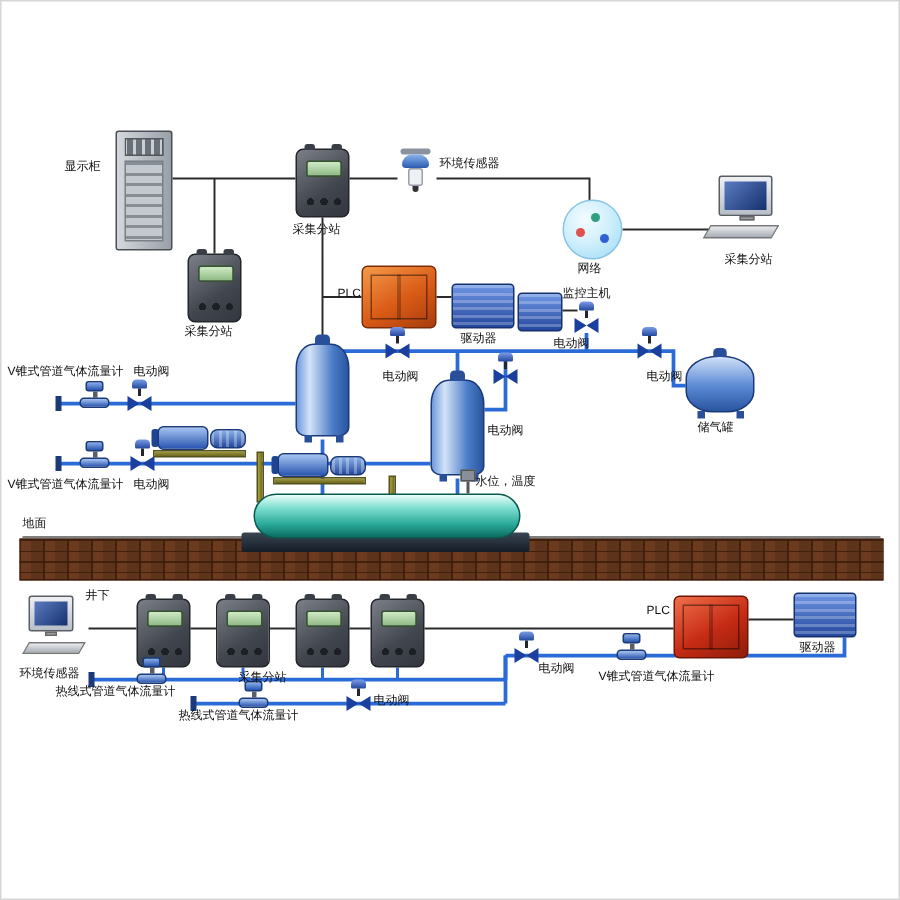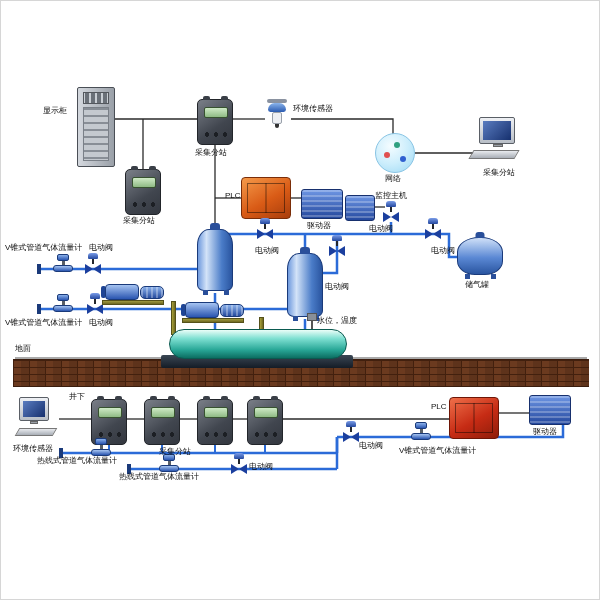--- a/index.html
+++ b/index.html
@@ -392,21 +392,21 @@
   <div class="lbl" style="left:430px;top:246px">电动阀</div>
   <div class="lbl" style="left:464px;top:280px">储气罐</div>
   <div class="lbl" style="left:254px;top:246px">电动阀</div>
   <div class="lbl" style="left:324px;top:282px">电动阀</div>
   <div class="lbl" style="left:4px;top:243px">V锥式管道气体流量计</div>
   <div class="lbl" style="left:88px;top:243px">电动阀</div>
   <div class="lbl" style="left:4px;top:318px">V锥式管道气体流量计</div>
   <div class="lbl" style="left:88px;top:318px">电动阀</div>
   <div class="lbl" style="left:316px;top:316px">水位，温度</div>
   <div class="lbl" style="left:14px;top:344px">地面</div>
-  <div class="lbl" style="left:68px;top:392px">井下</div>
+  <div class="lbl" style="left:56px;top:392px">井下</div>
   <div class="lbl" style="left:12px;top:444px">环境传感器</div>
   <div class="lbl" style="left:158px;top:447px">采集分站</div>
   <div class="lbl" style="left:36px;top:456px">热线式管道气体流量计</div>
   <div class="lbl" style="left:118px;top:472px">热线式管道气体流量计</div>
   <div class="lbl" style="left:248px;top:462px">电动阀</div>
   <div class="lbl" style="left:358px;top:441px">电动阀</div>
   <div class="lbl" style="left:398px;top:446px">V锥式管道气体流量计</div>
   <div class="lbl" style="left:430px;top:402px">PLC</div>
   <div class="lbl" style="left:532px;top:427px">驱动器</div>
 

